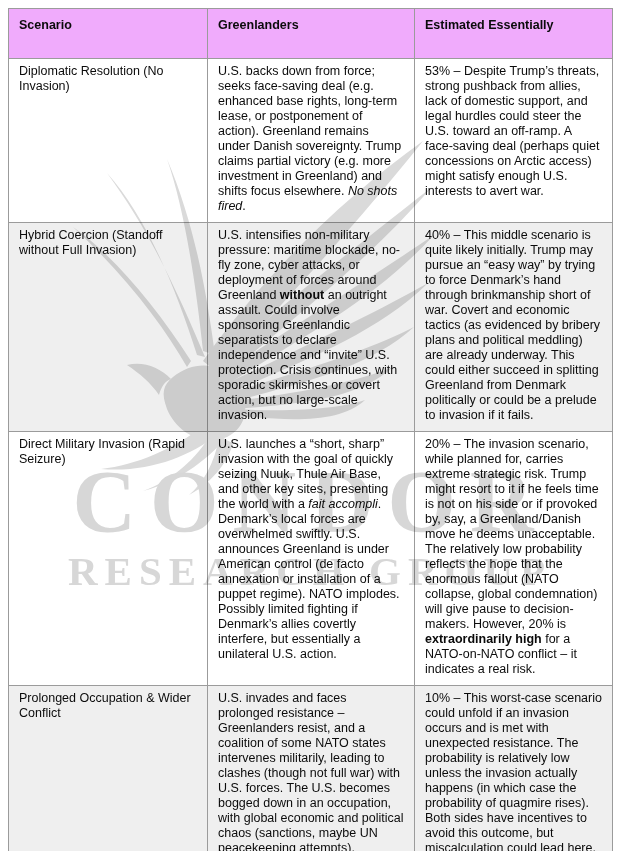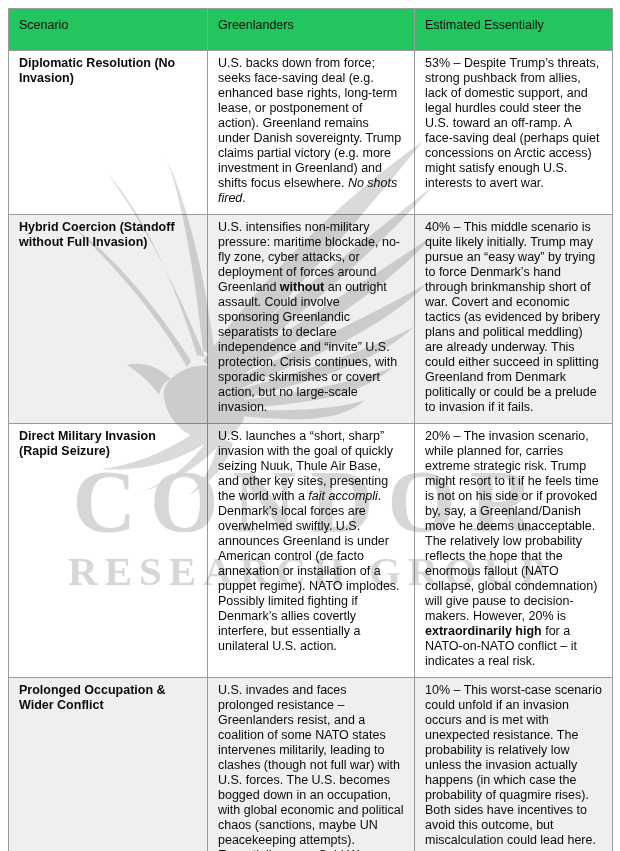--- a/index.html
+++ b/index.html
@@ -23,32 +23,32 @@
     border:1px solid #9b9b9b;
     vertical-align:top;
     text-align:left;
     padding:5px 10px 8px 10px;
     font-size:12.5px;
     line-height:15px;
     color:#0b0b0b;
     word-wrap:break-word;
   }
   .scenario-table th{
-    background:#22c55e;
-    font-weight:normal;
+    background:#f0abfc;
+    font-weight:bold;
     padding-top:9px;padding-bottom:9px;
-    height:42px;box-sizing:border-box;
+    height:50px;box-sizing:border-box;
   }
   .scenario-table tbody tr:nth-child(even) td{background:#efefef;}
   .scenario-table tbody tr:nth-child(odd) td{background:#ffffff;}
   .scenario-table tbody tr:nth-child(1){height:157px;}
   .scenario-table tbody tr:nth-child(2){height:189px;}
   .scenario-table tbody tr:nth-child(3){height:237px;}
   .scenario-table tbody tr:nth-child(4){height:219px;}
-  td.scenario-cell{font-weight:bold;}
+  td.scenario-cell{font-weight:normal;}
   .seg-b{font-weight:bold;}
   .seg-i{font-style:italic;}
 
   
   .watermark{
     position:absolute;inset:0;
     mix-blend-mode:multiply;
     pointer-events:none;
     z-index:5;
     border-radius:17px;

